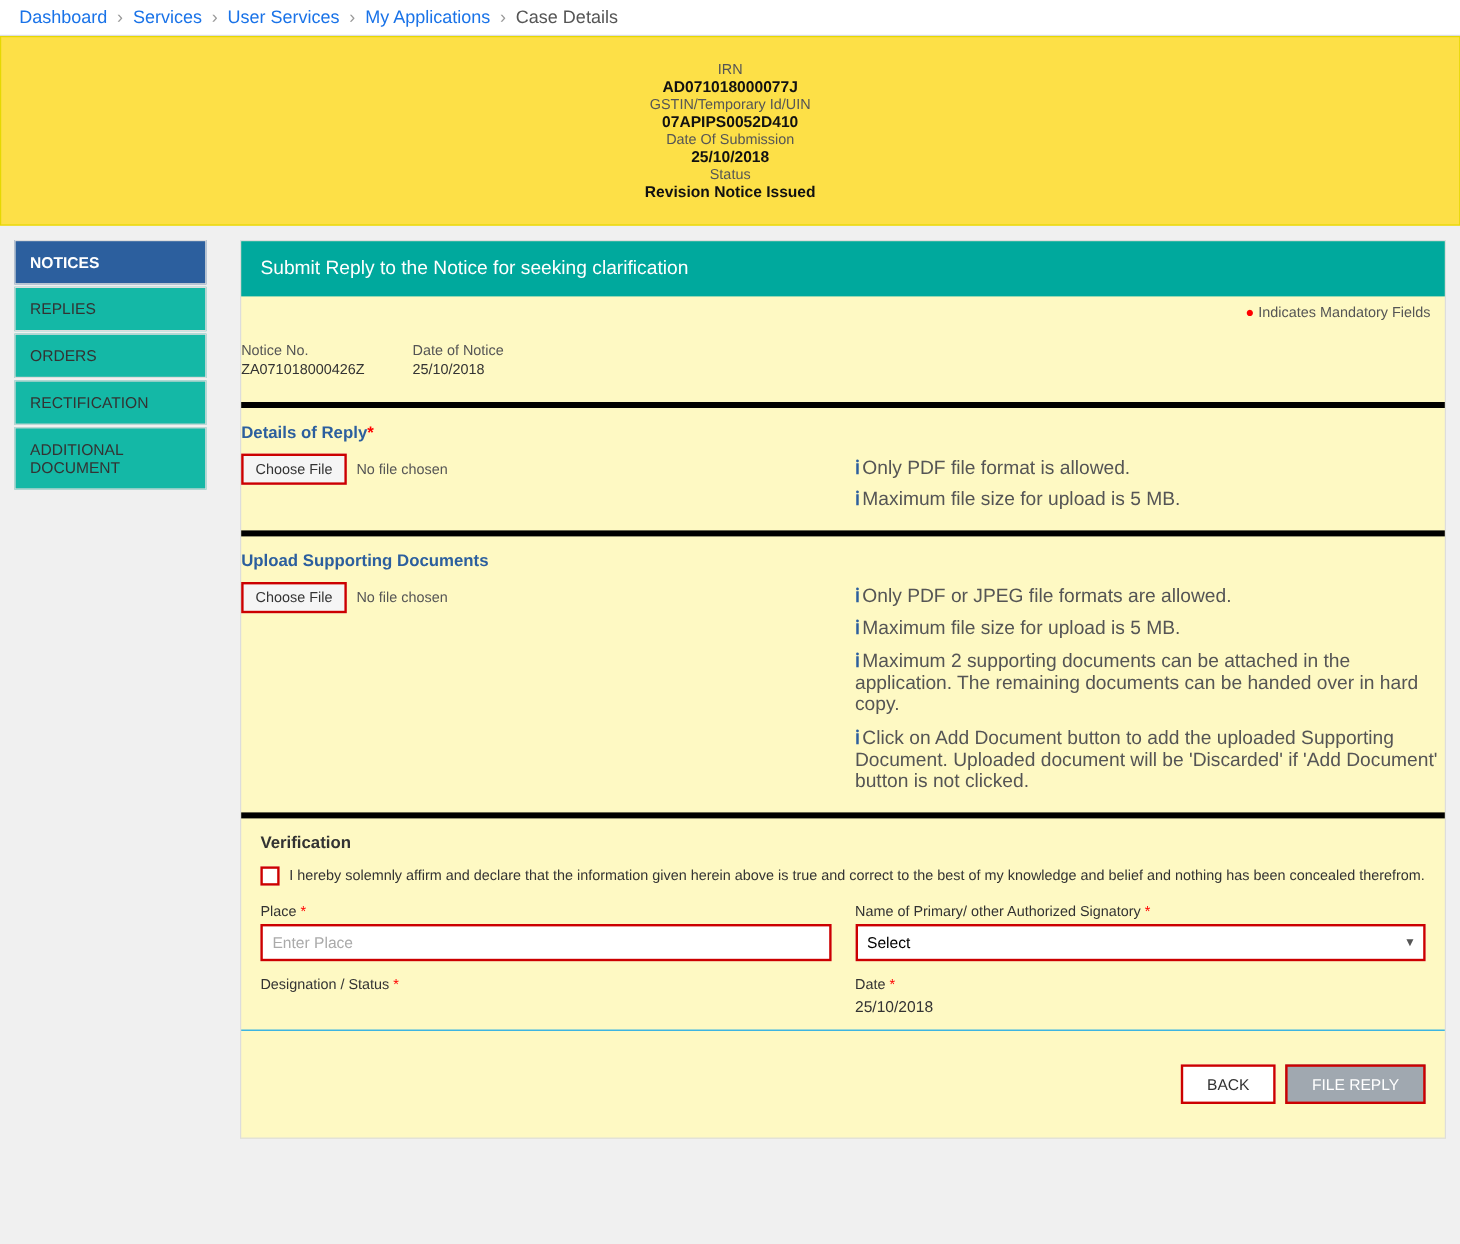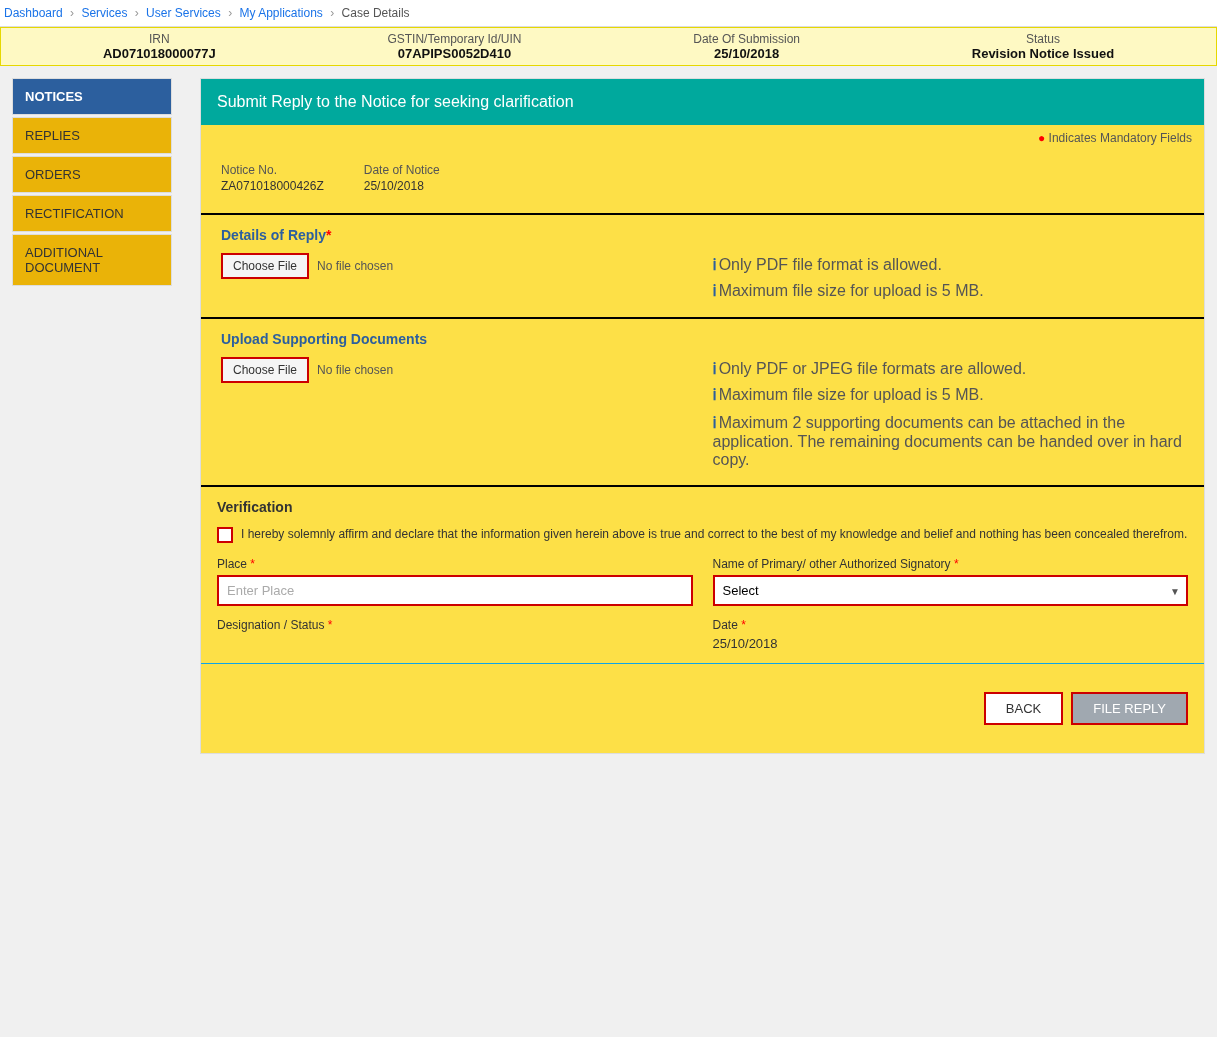--- a/index.html
+++ b/index.html
@@ -1,46 +1,46 @@
 <!DOCTYPE html>
 <html><head>
   <meta charset="utf-8">
   <style>
     * { box-sizing: border-box; margin: 0; padding: 0; }
     body { font-family: Arial, sans-serif; font-size: 13px; background: #f0f0f0; color: #333; }
 
     
-    .breadcrumb { background: #fff; padding: 6px 4px; font-size: 12px; color: #555; border-bottom: 1px solid #ddd; }
+    .breadcrumb { background: #fff; padding: 6px 16px; font-size: 15px; color: #555; border-bottom: 1px solid #ddd; }
     .breadcrumb a { color: #1a73e8; text-decoration: none; }
     .breadcrumb span { color: #555; }
     .breadcrumb .sep { margin: 0 4px; color: #999; }
 
     
-    .header-bar { background: #fef9c3; border: 1px solid #e6d800; padding: 4px 16px; display: flex; justify-content: space-around; align-items: center; }
+    .header-bar { background: #fde047; border: 1px solid #e6d800; padding: 20px 16px; display: flex; justify-content: space-around; align-items: center; flex-direction: column; }
     .header-bar .field { text-align: center; }
     .header-bar .field .label { font-size: 12px; color: #555; }
     .header-bar .field .value { font-weight: bold; font-size: 13px; color: #111; }
 
     
     .main-layout { display: flex; padding: 12px; gap: 28px; }
 
     
     .sidebar { width: 160px; flex-shrink: 0; }
-    .sidebar-item { padding: 10px 12px; background: #eab308; border: 1px solid #ddd; cursor: pointer; font-size: 13px; color: #333; margin-bottom: 2px; }
+    .sidebar-item { padding: 10px 12px; background: #14b8a6; border: 1px solid #ddd; cursor: pointer; font-size: 13px; color: #333; margin-bottom: 2px; }
     .sidebar-item.active { background: #2c5f9e; color: #fff; font-weight: bold; }
 
     
-    .content { flex: 1; background: #fde047; border: 1px solid #ddd; }
+    .content { flex: 1; background: #fef9c3; border: 1px solid #ddd; }
     .content-header { background: #00a99d; color: #fff; padding: 14px 16px; font-size: 16px; font-weight: 500; }
 
     .mandatory-note { text-align: right; padding: 6px 12px; font-size: 12px; color: #555; }
     .mandatory-dot { color: red; }
 
     
-    .section { padding: 12px 20px; border-bottom: 2px solid #000000; }
+    .section { padding: 12px 0; border-bottom: 5px solid #000000; }
     .section-row { display: flex; gap: 40px; margin-bottom: 8px; }
     .field-group { display: flex; flex-direction: column; gap: 2px; }
     .field-label { font-size: 12px; color: #555; }
     .field-value { font-size: 12px; color: #333; }
 
     .section-title { font-size: 14px; color: #2c5f9e; font-weight: bold; margin-bottom: 10px; }
     .required-star { color: red; }
 
     
     .upload-area { display: flex; gap: 20px; }
@@ -171,20 +171,21 @@
         <div class="upload-left">
           <div class="file-input-wrapper">
             <button class="choose-file-btn">Choose File</button>
             <span class="no-file-text">No file chosen</span>
           </div>
         </div>
         <div class="upload-right">
           <p><span class="info-icon">ℹ</span><span>Only PDF or JPEG file formats are allowed.</span></p>
           <p><span class="info-icon">ℹ</span><span>Maximum file size for upload is 5 MB.</span></p>
           <p style="margin-top:6px;"><span class="info-icon">ℹ</span><span>Maximum 2 supporting documents can be attached in the application. The remaining documents can be handed over in hard copy.</span></p>
+          <p style="margin-top:6px;"><span class="info-icon">ℹ</span><span>Click on Add Document button to add the uploaded Supporting Document. Uploaded document will be 'Discarded' if 'Add Document' button is not clicked.</span></p>
         </div>
       </div>
     </div>
 
     <div class="verification-section">
       <div class="verification-title">Verification</div>
       <div class="checkbox-row">
         <div class="verify-checkbox"></div>
         <div class="verify-text">I hereby solemnly affirm and declare that the information given herein above is true and correct to the best of my knowledge and belief and nothing has been concealed therefrom.</div>
       </div>

